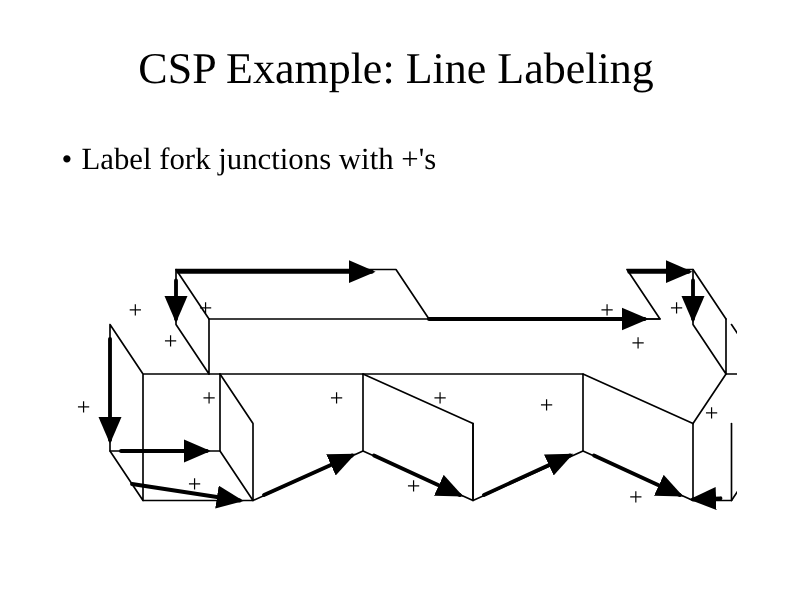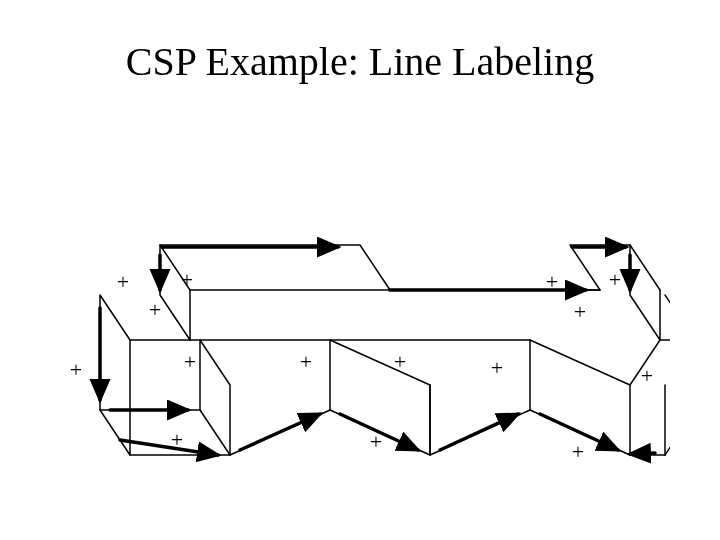--- a/index.html
+++ b/index.html
@@ -50,20 +50,23 @@
     white-space: nowrap;
   }
 </style>
 </head>
 <body>
 
 <div class="slide">
 
   <div class="title">CSP Example: Line Labeling</div>
 
+  <div class="bullet">
+    <span class="dot">•</span><span>Label fork junctions with +'s</span>
+  </div>
 
   <svg class="figure" viewBox="0 0 600 280">
     <defs>
       <marker id="arrowhead" markerWidth="8" markerHeight="8" refX="6" refY="3" orient="auto" markerUnits="strokeWidth">
         <path d="M0,0 L7,3 L0,6 Z" fill="#000"></path>
       </marker>
     </defs>
     <g id="wire-group" fill="none" stroke="#000" stroke-width="1.5" stroke-linejoin="round" stroke-linecap="round">
         <polyline points="120,70 90,25 290,25 320,70 530,70 500,25 560,25 590,70"></polyline>
         <polyline points="120,70 120,120 90,75 90,25"></polyline>

